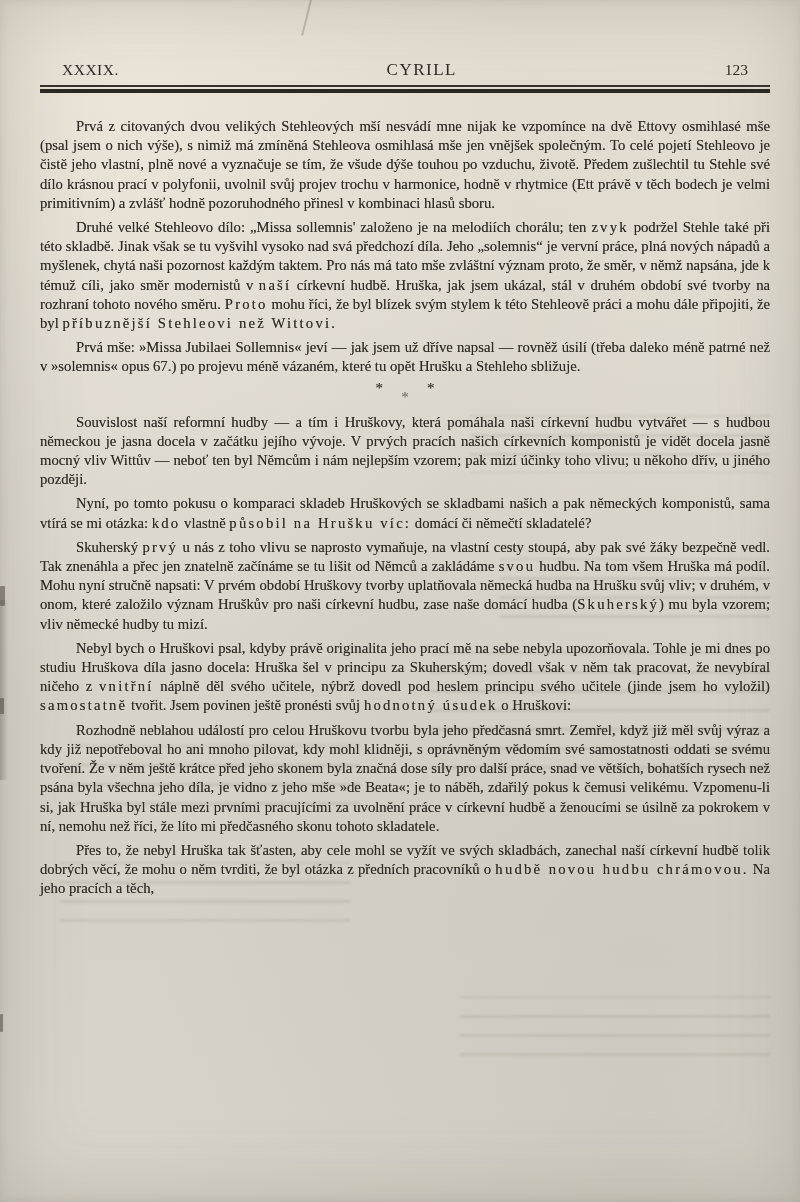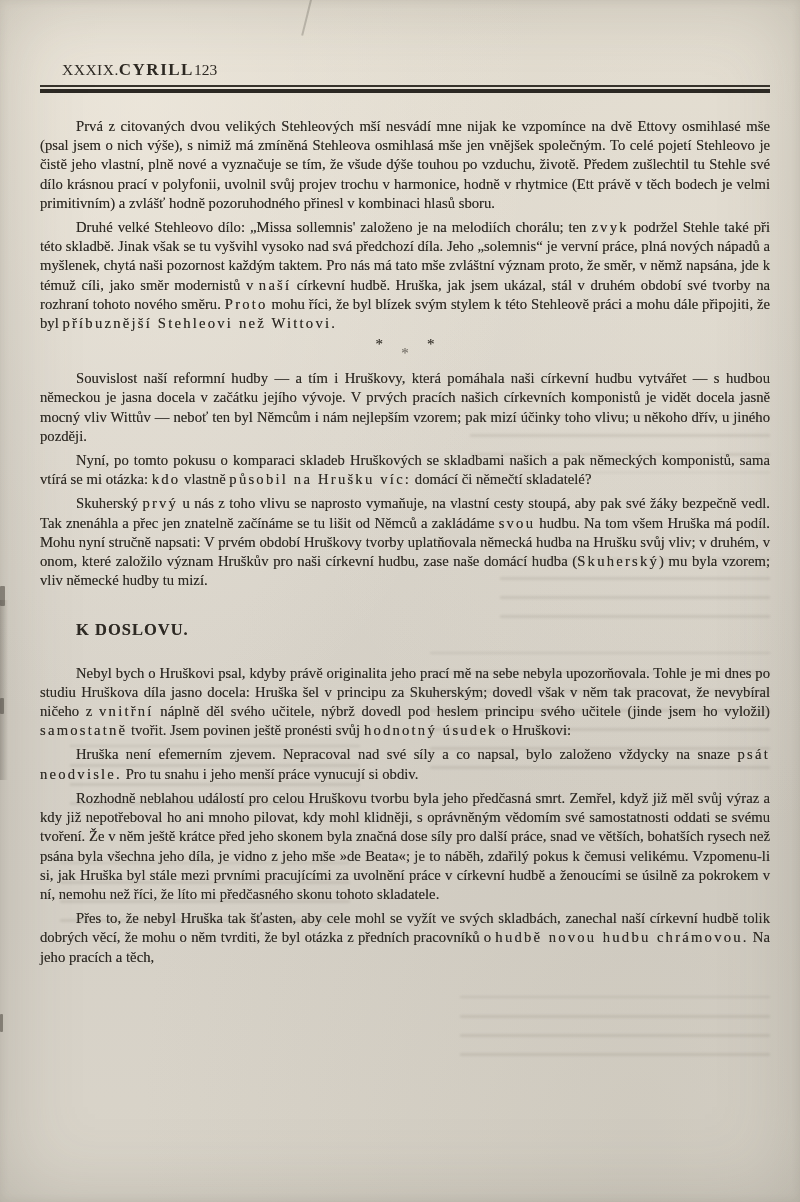--- a/index.html
+++ b/index.html
@@ -9,23 +9,23 @@
     color:#2e2a24;
     background:
       radial-gradient(ellipse at 18% 8%, rgba(244,238,227,.55), transparent 42%),
       radial-gradient(ellipse at 85% 20%, rgba(235,229,217,.35), transparent 45%),
       radial-gradient(ellipse at 80% 95%, rgba(186,181,169,.30), transparent 55%),
       linear-gradient(180deg,#e2dccf 0%,#d9d4ca 35%,#d6d1c7 75%,#d9d4c9 100%);
   }
   .vignette{position:absolute;inset:0;pointer-events:none;
     box-shadow:inset 0 0 80px rgba(95,90,78,.25), inset 0 0 10px rgba(95,90,78,.12);}
   .content{position:absolute;left:40px;right:30px;top:60px;}
-  .header-row{display:flex;justify-content:flex-start;align-items:baseline;padding:0 22px 5px 22px;}
+  .header-row{display:flex;justify-content:space-between;align-items:baseline;padding:0 22px 5px 22px;}
   .issue{font-size:15.5px;letter-spacing:.5px;}
-  .title{font-weight:bold;font-size:17px;letter-spacing:1.5px;}
+  .title{font-weight:normal;font-size:17px;letter-spacing:1.5px;}
   .pageno{font-size:15.5px;}
   .rule-thin{height:2px;background:#36322b;}
   .rule-thick{height:4px;background:#2b2823;margin-top:2px;}
   .body{margin-top:24px;font-size:14.7px;line-height:19.2px;text-align:justify;
     text-shadow:0 0 .3px rgba(46,42,36,.55);}
   .para{margin:0 0 5px 0;text-indent:36px;}
   .sperr{letter-spacing:2.2px;}
   .asterism{display:flex;flex-direction:column;align-items:center;margin:4px 0 10px 0;
     font-size:15px;line-height:12px;color:#3a362f;}
   .asterism .row{display:flex;gap:44px;}
@@ -65,41 +65,40 @@
       <span class="pageno">123</span>
     </div>
     <div class="rule-thin"></div>
     <div class="rule-thick"></div>
 
     <div class="body">
 
       <div>
           <p class="para"><span>Prvá z citovaných dvou velikých Stehleových mší nesvádí mne nijak ke vzpomínce na dvě Ettovy osmihlasé mše (psal jsem o nich výše), s nimiž má zmíněná Stehleova osmihlasá mše jen vnějšek společným. To celé pojetí Stehleovo je čistě jeho vlastní, plně nové a vyznačuje se tím, že všude dýše touhou po vzduchu, životě. Předem zušlechtil tu Stehle své dílo krásnou prací v polyfonii, uvolnil svůj projev trochu v harmonice, hodně v rhytmice (Ett právě v těch bodech je velmi primitivním) a zvlášť hodně pozoruhodného přinesl v kombinaci hlasů sboru.</span></p>
           <p class="para"><span>Druhé velké Stehleovo dílo: „Missa sollemnis' založeno je na melodiích chorálu; ten </span><span class="sperr">zvyk</span><span> podržel Stehle také při této skladbě. Jinak však se tu vyšvihl vysoko nad svá předchozí díla. Jeho „solemnis“ je vervní práce, plná nových nápadů a myšlenek, chytá naši pozornost každým taktem. Pro nás má tato mše zvláštní význam proto, že směr, v němž napsána, jde k témuž cíli, jako směr modernistů v </span><span class="sperr">naší</span><span> církevní hudbě. Hruška, jak jsem ukázal, stál v druhém období své tvorby na rozhraní tohoto nového směru. </span><span class="sperr">Proto</span><span> mohu říci, že byl blízek svým stylem k této Stehleově práci a mohu dále připojiti, že byl </span><span class="sperr">příbuznější Stehleovi než Wittovi.</span></p>
+          <p class="para"><span>Prvá mše: »Missa Jubilaei Sollemnis« jeví — jak jsem už dříve napsal — rovněž úsilí (třeba daleko méně patrné než v »solemnis« opus 67.) po projevu méně vázaném, které tu opět Hrušku a Stehleho sbližuje.</span></p>
         </div>
 
       <div class="asterism">
         <div class="row">
           <span>*</span>
           <span>*</span>
         </div>
         <span class="low">*</span>
       </div>
 
       <div>
           <p class="para"><span>Souvislost naší reformní hudby — a tím i Hruškovy, která pomáhala naši církevní hudbu vytvářet — s hudbou německou je jasna docela v začátku jejího vývoje. V prvých pracích našich církevních komponistů je vidět docela jasně mocný vliv Wittův — neboť ten byl Němcům i nám nejlepším vzorem; pak mizí účinky toho vlivu; u někoho dřív, u jiného později.</span></p>
           <p class="para"><span>Nyní, po tomto pokusu o komparaci skladeb Hruškových se skladbami našich a pak německých komponistů, sama vtírá se mi otázka: </span><span class="sperr">kdo</span><span> vlastně </span><span class="sperr">působil na Hrušku víc:</span><span> domácí či němečtí skladatelé?</span></p>
           <p class="para"><span>Skuherský </span><span class="sperr">prvý</span><span> u nás z toho vlivu se naprosto vymaňuje, na vlastní cesty stoupá, aby pak své žáky bezpečně vedl. Tak znenáhla a přec jen znatelně začínáme se tu lišit od Němců a zakládáme </span><span class="sperr">svou</span><span> hudbu. Na tom všem Hruška má podíl. Mohu nyní stručně napsati: V prvém období Hruškovy tvorby uplatňovala německá hudba na Hrušku svůj vliv; v druhém, v onom, které založilo význam Hruškův pro naši církevní hudbu, zase naše domácí hudba (</span><span class="sperr">Skuherský</span><span>) mu byla vzorem; vliv německé hudby tu mizí.</span></p>
         </div>
 
-      <h2 class="section-heading">K DOSLOVU.</h2>
 
       <div>
           <p class="para"><span>Nebyl bych o Hruškovi psal, kdyby právě originalita jeho prací mě na sebe nebyla upozorňovala. Tohle je mi dnes po studiu Hruškova díla jasno docela: Hruška šel v principu za Skuherským; dovedl však v něm tak pracovat, že nevybíral ničeho z </span><span class="sperr">vnitřní</span><span> náplně děl svého učitele, nýbrž dovedl pod heslem principu svého učitele (jinde jsem ho vyložil) </span><span class="sperr">samostatně</span><span> tvořit. Jsem povinen ještě pronésti svůj </span><span class="sperr">hodnotný úsudek</span><span> o Hruškovi:</span></p>
-          <p class="para"><span>Hruška není efemerním zjevem. Nepracoval nad své síly a co napsal, bylo založeno vždycky na snaze </span><span class="sperr">psát neodvisle.</span><span> Pro tu snahu i jeho menší práce vynucují si obdiv.</span></p>
           <p class="para"><span>Rozhodně neblahou událostí pro celou Hruškovu tvorbu byla jeho předčasná smrt. Zemřel, když již měl svůj výraz a kdy již nepotřeboval ho ani mnoho pilovat, kdy mohl klidněji, s oprávněným vědomím své samostatnosti oddati se svému tvoření. Že v něm ještě krátce před jeho skonem byla značná dose síly pro další práce, snad ve větších, bohatších rysech než psána byla všechna jeho díla, je vidno z jeho mše »de Beata«; je to náběh, zdařilý pokus k čemusi velikému. Vzpomenu-li si, jak Hruška byl stále mezi prvními pracujícími za uvolnění práce v církevní hudbě a ženoucími se úsilně za pokrokem v ní, nemohu než říci, že líto mi předčasného skonu tohoto skladatele.</span></p>
           <p class="para"><span>Přes to, že nebyl Hruška tak šťasten, aby cele mohl se vyžít ve svých skladbách, zanechal naší církevní hudbě tolik dobrých věcí, že mohu o něm tvrditi, že byl otázka z předních pracovníků o </span><span class="sperr">hudbě novou hudbu chrámovou.</span><span> Na jeho pracích a těch,</span></p>
         </div>
 
     </div>
   </div>
 
   <div class="vignette"></div>
 </div>
 

